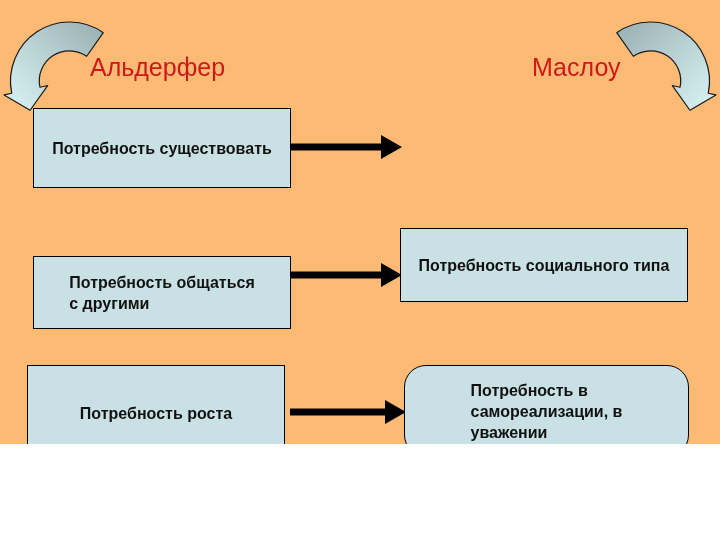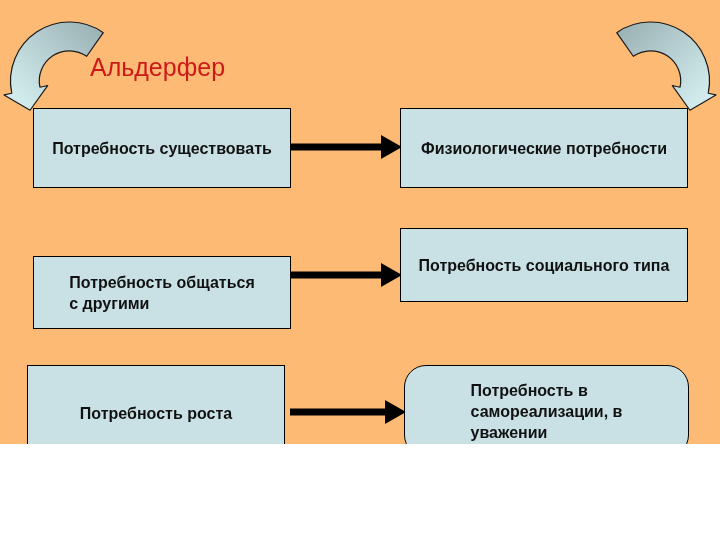--- a/index.html
+++ b/index.html
@@ -115,30 +115,28 @@
     <defs>
       <linearGradient id="curveGrad2" gradientUnits="userSpaceOnUse" x1="80" y1="22" x2="18" y2="84">
         <stop offset="0" stop-color="#9db4b7"></stop>
         <stop offset="1" stop-color="#d2ecee"></stop>
       </linearGradient>
     </defs>
     <path d="M 84.1 23.9 A 49 49 0 0 0 8.1 74.2 L 1.7 75.6 L 23.3 88.3 L 37.9 67.8 L 31.5 69.2 A 25 25 0 0 1 70.3 43.5 Z" fill="url(#curveGrad2)" stroke="#1a1a1a" stroke-width="1" stroke-linejoin="round"></path>
   </svg>
 
   <div class="col-title left">Альдерфер</div>
+  <div class="col-title right">Маслоу</div>
 
   <div class="box l1">
     <span>Потребность существовать</span>
   </div>
   <div class="connector c1">
     <div class="shaft"></div>
     <div class="head"></div>
-  </div>
-  <div class="box r1">
-    <span>Физиологические потребности</span>
   </div>
 
   <div class="box l2">
     <span>Потребность общаться
 с другими</span>
   </div>
   <div class="connector c2">
     <div class="shaft"></div>
     <div class="head"></div>
   </div>

